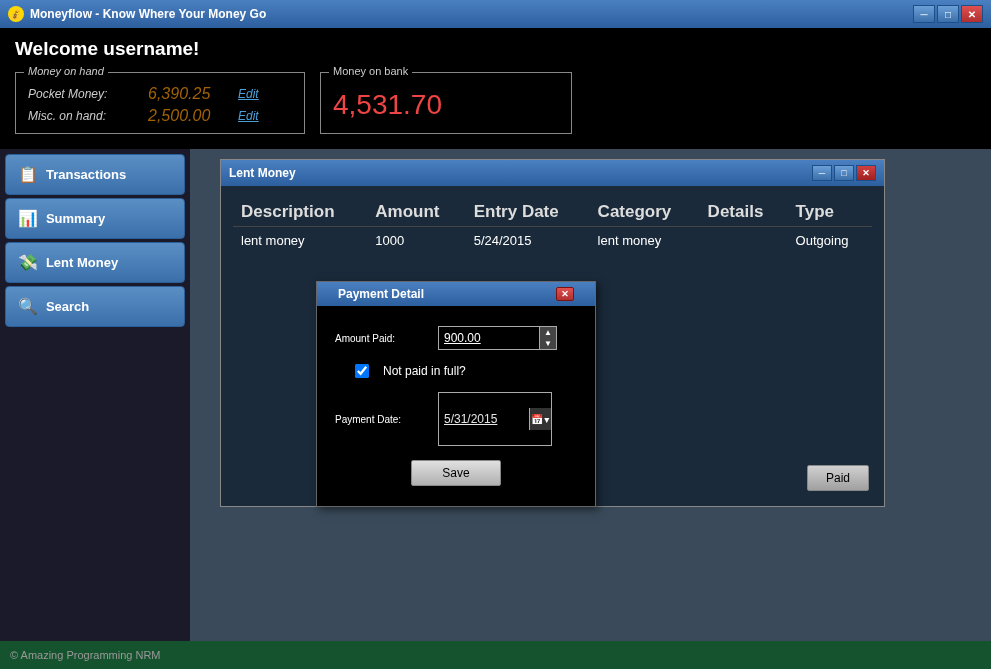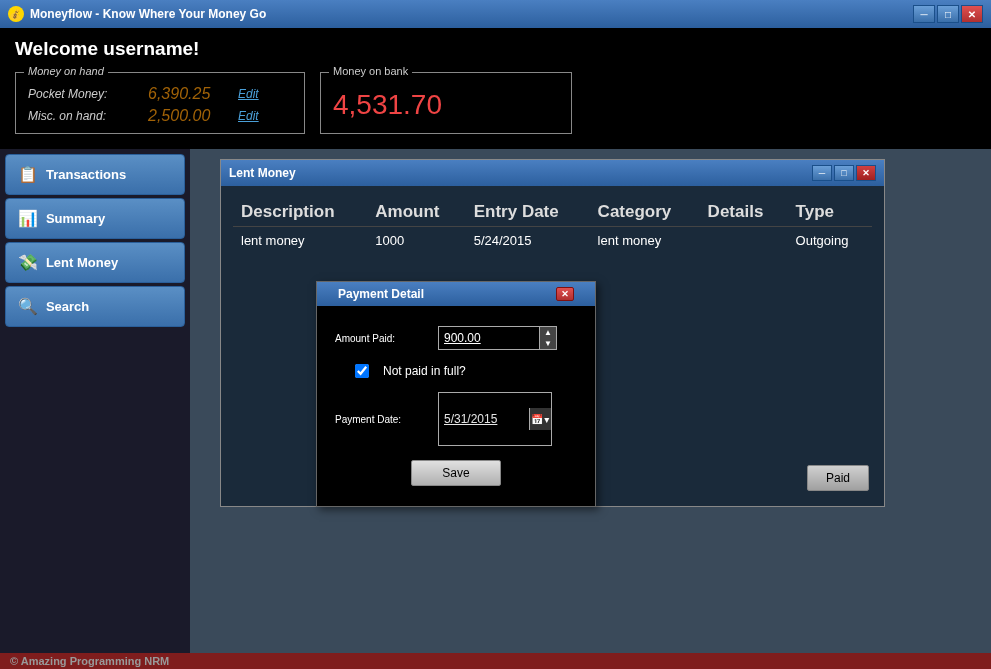--- a/index.html
+++ b/index.html
@@ -393,28 +393,27 @@
       background: linear-gradient(to bottom, #e0e0e0, #b0b0b0);
       border: 1px solid #888;
       padding: 5px 30px;
       font-size: 12px;
       cursor: pointer;
       border-radius: 2px;
     }
 
     
     .footer {
-      background: #7f1d1d;
-      height: 16px;
+      background: #14532d;
+      height: 28px;
       display: flex;
       align-items: center;
       padding: 0 10px;
       color: #999;
       font-size: 11px;
-      font-weight: bold;
     }
   </style>
 </head>
 <body>
 
 <div class="title-bar">
   <div class="title-bar-left">
     <div class="title-icon">💰</div>
     <span>Moneyflow - Know Where Your Money Go</span>
   </div>

